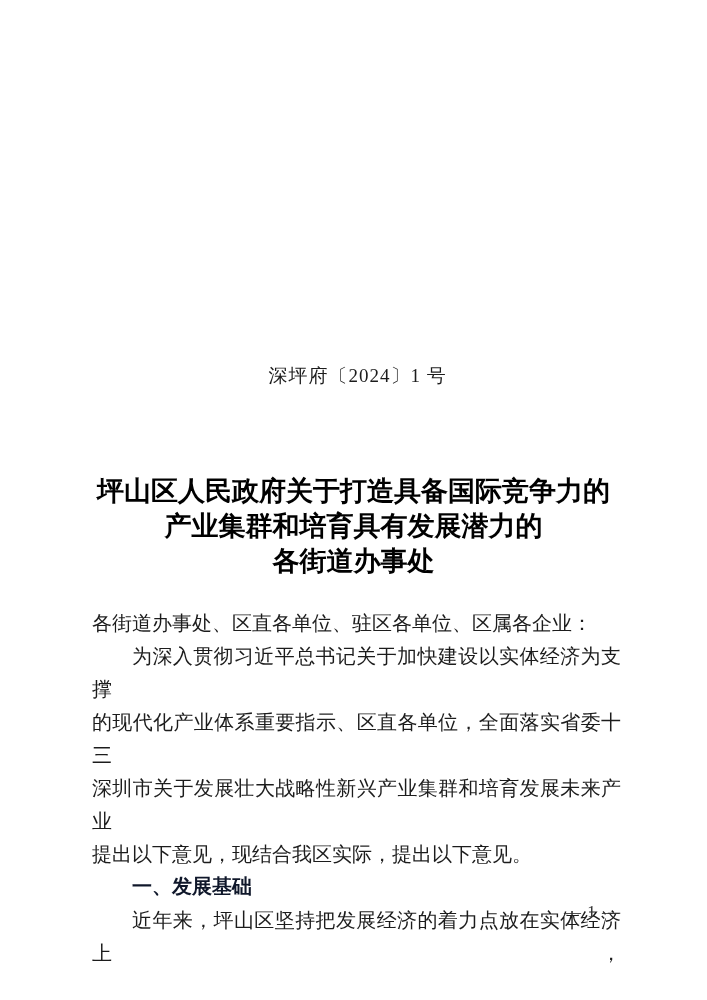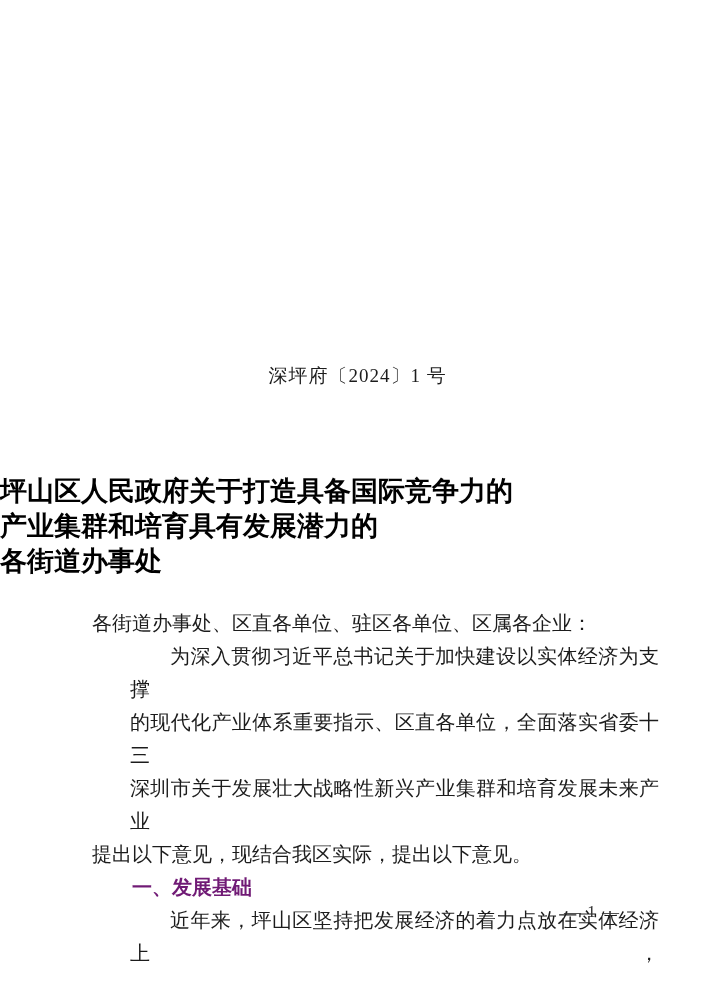--- a/index.html
+++ b/index.html
@@ -25,21 +25,21 @@
     font-size: 19px;
     line-height: 26px;
     letter-spacing: 1px;
     color: #1c1c1c;
   }
   .title-block {
     position: absolute;
     top: 474px;
     left: 0;
     width: 707px;
-    text-align: left;
+    text-align: center;
     font-weight: 700;
     font-size: 27px;
     line-height: 35px;
     color: #000000;
     font-family: "Liberation Serif", serif;
   }
   .body-block {
     position: absolute;
     top: 607px;
     left: 92px;
@@ -50,29 +50,28 @@
   }
   .line {
     width: 100%;
     white-space: nowrap;
   }
   .line.fill {
     white-space: normal;
     text-align: justify;
     text-align-last: justify;
     text-justify: inter-character;
-    margin-left: 38px;
   }
   .line.indent {
     text-indent: 2em;
   }
   .line.heading {
-    font-family: Liberation Sans, sans-serif;
+    font-family: Liberation Mono, monospace;
     font-weight: 700;
-    color: #701a75;
+    color: #0f172a;
   }
   .page-number {
     position: absolute;
     top: 901px;
     left: 0;
     width: 620px;
     text-align: right;
     font-size: 17px;
     line-height: 22px;
     color: #333333;

